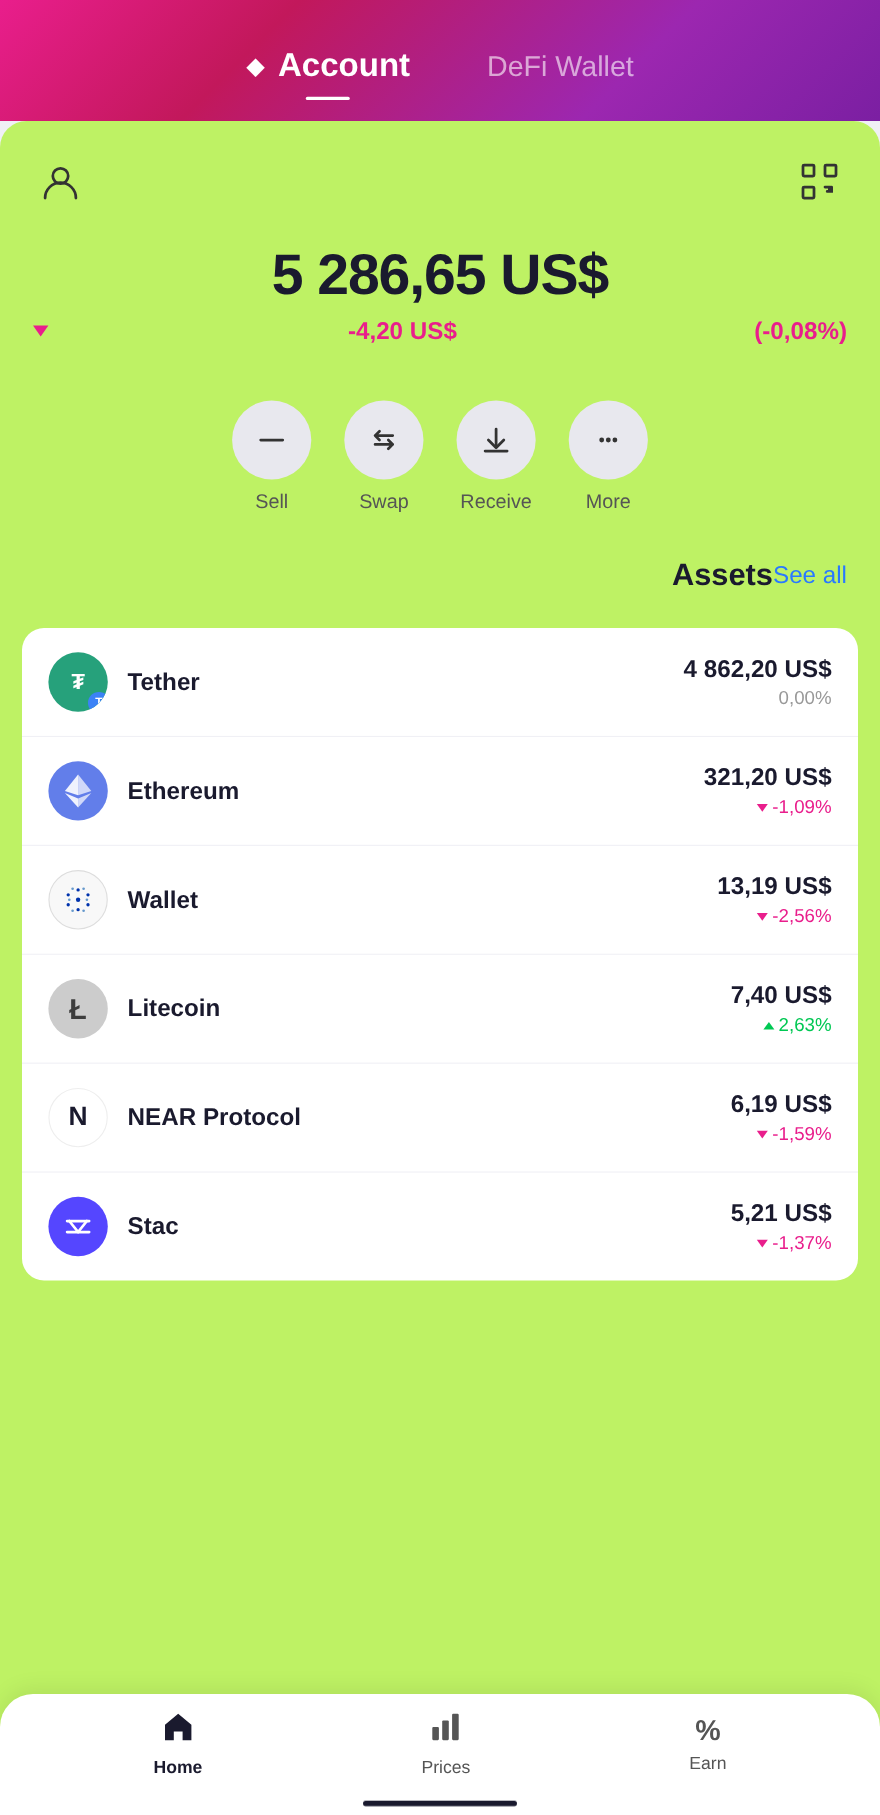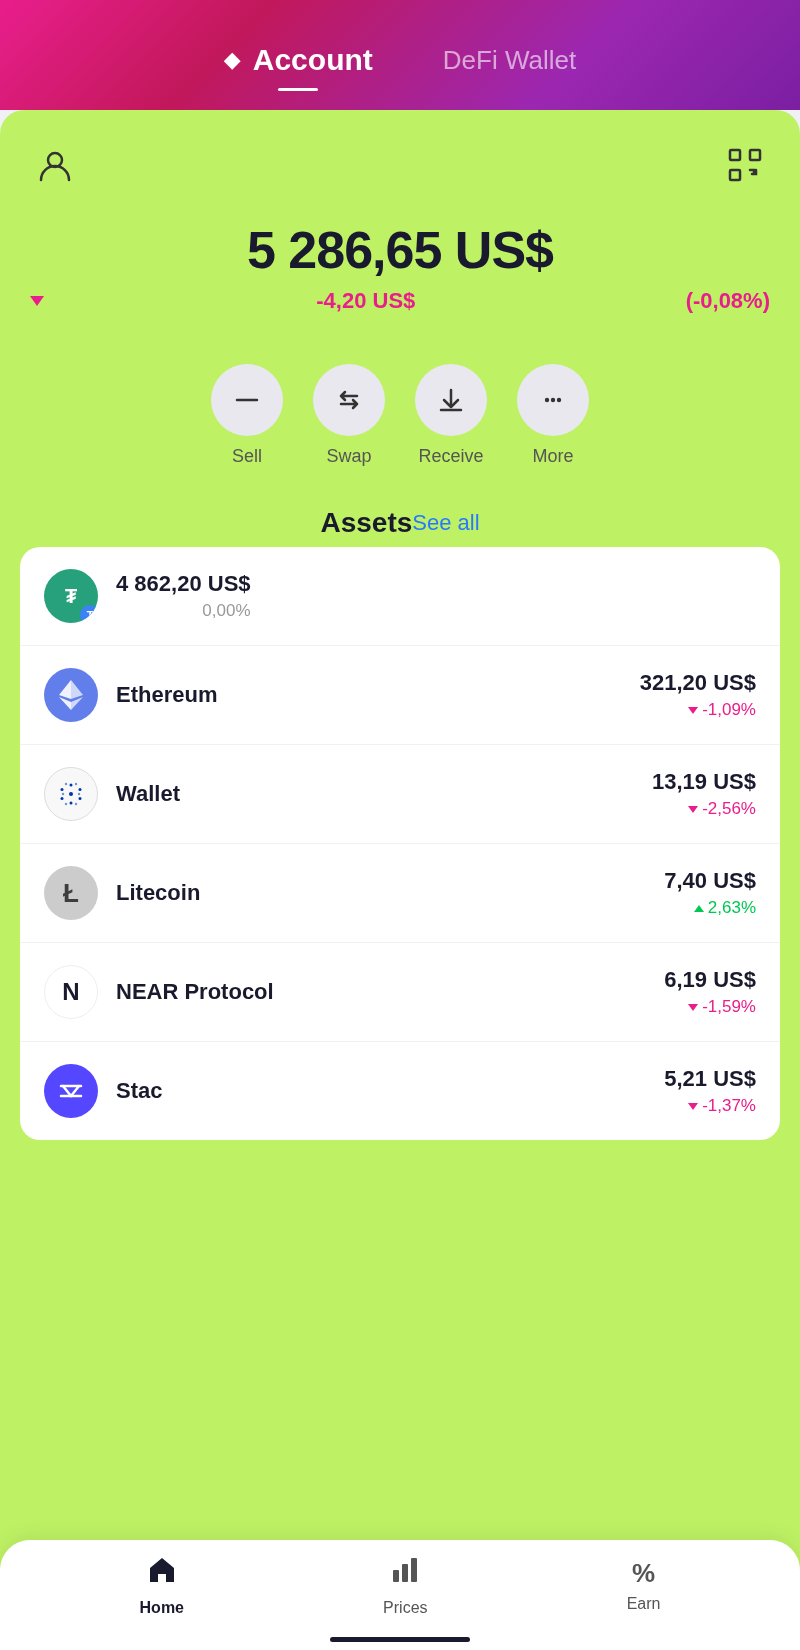--- a/index.html
+++ b/index.html
@@ -153,23 +153,23 @@
       font-weight: 400;
     }
 
     
     .assets-section {
       padding: 0 20px;
     }
 
     .assets-header {
       display: flex;
-      justify-content: center;
-      align-items: center;
-      padding: 0 10px 8px 10px;
+      justify-content: flex-end;
+      align-items: center;
+      padding: 0 10px 32px 10px;
     }
 
     .assets-title {
       font-size: 28px;
       font-weight: 700;
       color: #1a1a2e;
     }
 
     .see-all-btn {
       font-size: 22px;
@@ -465,20 +465,21 @@
       <span class="see-all-btn">See all</span>
     </div>
 
     <div class="assets-list">
 
       <div class="asset-item">
         <div class="asset-logo tether-logo">
           ₮
           <div class="tether-overlay">T</div>
         </div>
+        <span class="asset-name">Tether</span>
         <div class="asset-values">
           <span class="asset-amount">4 862,20 US$</span>
           <span class="asset-change change-neutral">0,00%</span>
         </div>
       </div>
 
       <div class="asset-item">
         <div class="asset-logo eth-logo">
           <svg width="30" height="34" viewBox="0 0 30 34" fill="none">
             <polygon points="15,2 27,17 15,21" fill="rgba(255,255,255,0.7)"></polygon>

